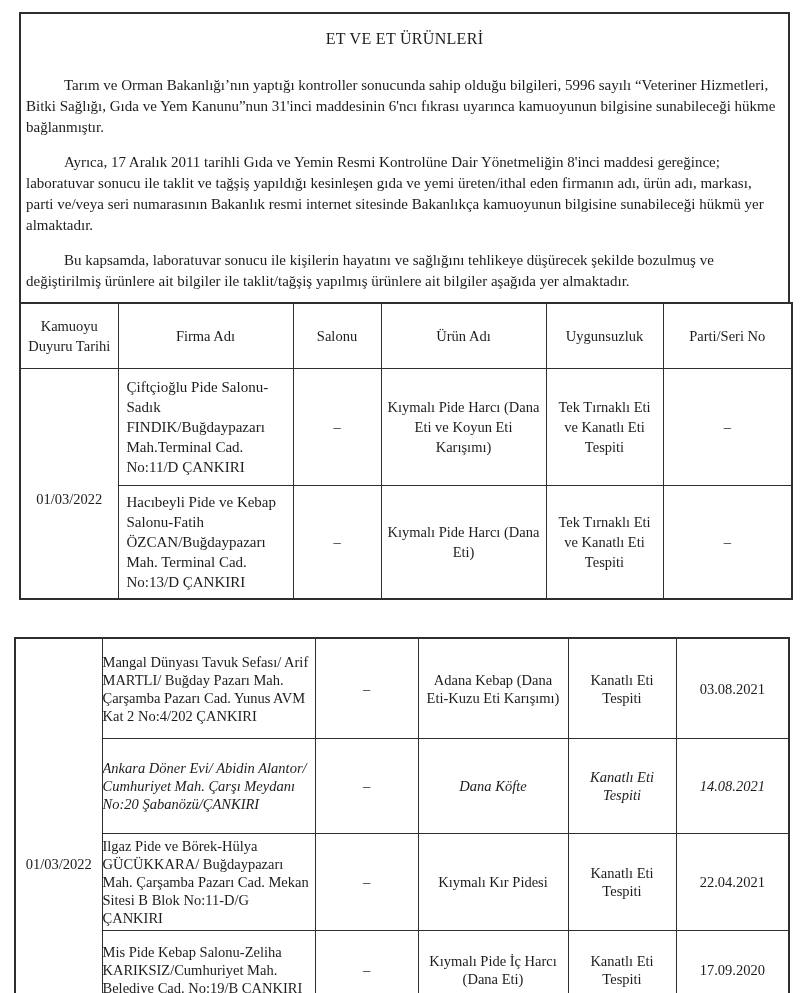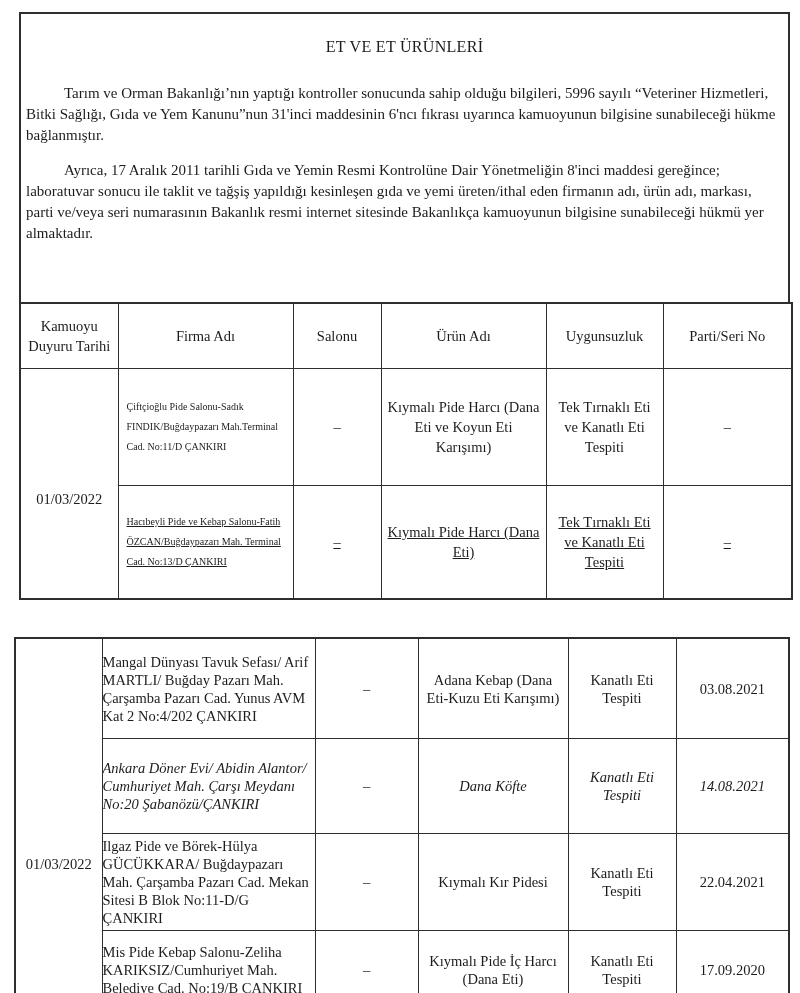--- a/index.html
+++ b/index.html
@@ -20,21 +20,21 @@
   .doc-box {
     position: absolute;
     top: 12px;
     left: 19px;
     width: 771px;
     height: 588px;
     border: 2px solid #2e2e2e;
     box-sizing: border-box;
   }
   .title {
-    margin-top: 23px;
+    margin-top: 15px;
     text-align: center;
     font-size: 16px;
     line-height: 20px;
     letter-spacing: 0.3px;
   }
   .para {
     margin: 14px 6px 0 5px;
     font-size: 15px;
     line-height: 21px;
     text-indent: 38px;
@@ -60,22 +60,22 @@
   }
   .t1 {
     position: absolute;
     left: -2px;
     bottom: -2px;
     width: 772px;
   }
   .t1 th { height: 58px; font-size: 15px; line-height: 20px; }
   .t1 td { line-height: 20px; }
   .t1 .r1 td { height: 110px; }
-  .t1 .r2 td { height: 106px; text-decoration: underline; }
-  .t1 td.firma { text-align: left; padding-left: 8px; font-size: 10px; }
+  .t1 .r2 td { height: 106px; }
+  .t1 td.firma { text-align: left; padding-left: 8px; font-size: 15px; }
   .t1 td.date-cell { padding-top: 34px; font-size: 14.5px; }
   .t2 {
     position: absolute;
     top: 637px;
     left: 14px;
     width: 774px;
   }
   .t2 td { line-height: 18px; }
   .t2 .r1 td { height: 93px; }
   .t2 .r2 td { height: 88px; font-style: italic; }
@@ -86,20 +86,21 @@
 </style>
 </head>
 <body>
 
 <div class="page">
 
   <div class="doc-box">
     <div class="title">ET VE ET ÜRÜNLERİ</div>
     <p class="para first">Tarım ve Orman Bakanlığı’nın yaptığı kontroller sonucunda sahip olduğu bilgileri, 5996 sayılı “Veteriner Hizmetleri, Bitki Sağlığı, Gıda ve Yem Kanunu”nun 31'inci maddesinin 6'ncı fıkrası uyarınca kamuoyunun bilgisine sunabileceği hükme bağlanmıştır.</p>
     <p class="para">Ayrıca, 17 Aralık 2011 tarihli Gıda ve Yemin Resmi Kontrolüne Dair Yönetmeliğin 8'inci maddesi gereğince; laboratuvar sonucu ile taklit ve tağşiş yapıldığı  kesinleşen gıda ve yemi üreten/ithal eden firmanın adı, ürün adı, markası, parti ve/veya seri numarasının Bakanlık resmi internet sitesinde Bakanlıkça kamuoyunun bilgisine sunabileceği hükmü yer almaktadır.</p>
+    <p class="para">Bu kapsamda, laboratuvar sonucu ile  kişilerin hayatını ve sağlığını tehlikeye düşürecek şekilde bozulmuş ve değiştirilmiş ürünlere ait bilgiler ile taklit/tağşiş yapılmış ürünlere ait bilgiler aşağıda yer almaktadır.</p>
 
     <table class="t t1">
       <colgroup>
         <col style="width:98px">
           <col style="width:175px">
           <col style="width:88px">
         <col style="width:165px">
           <col style="width:117px">
           <col style="width:129px">
       </colgroup>

